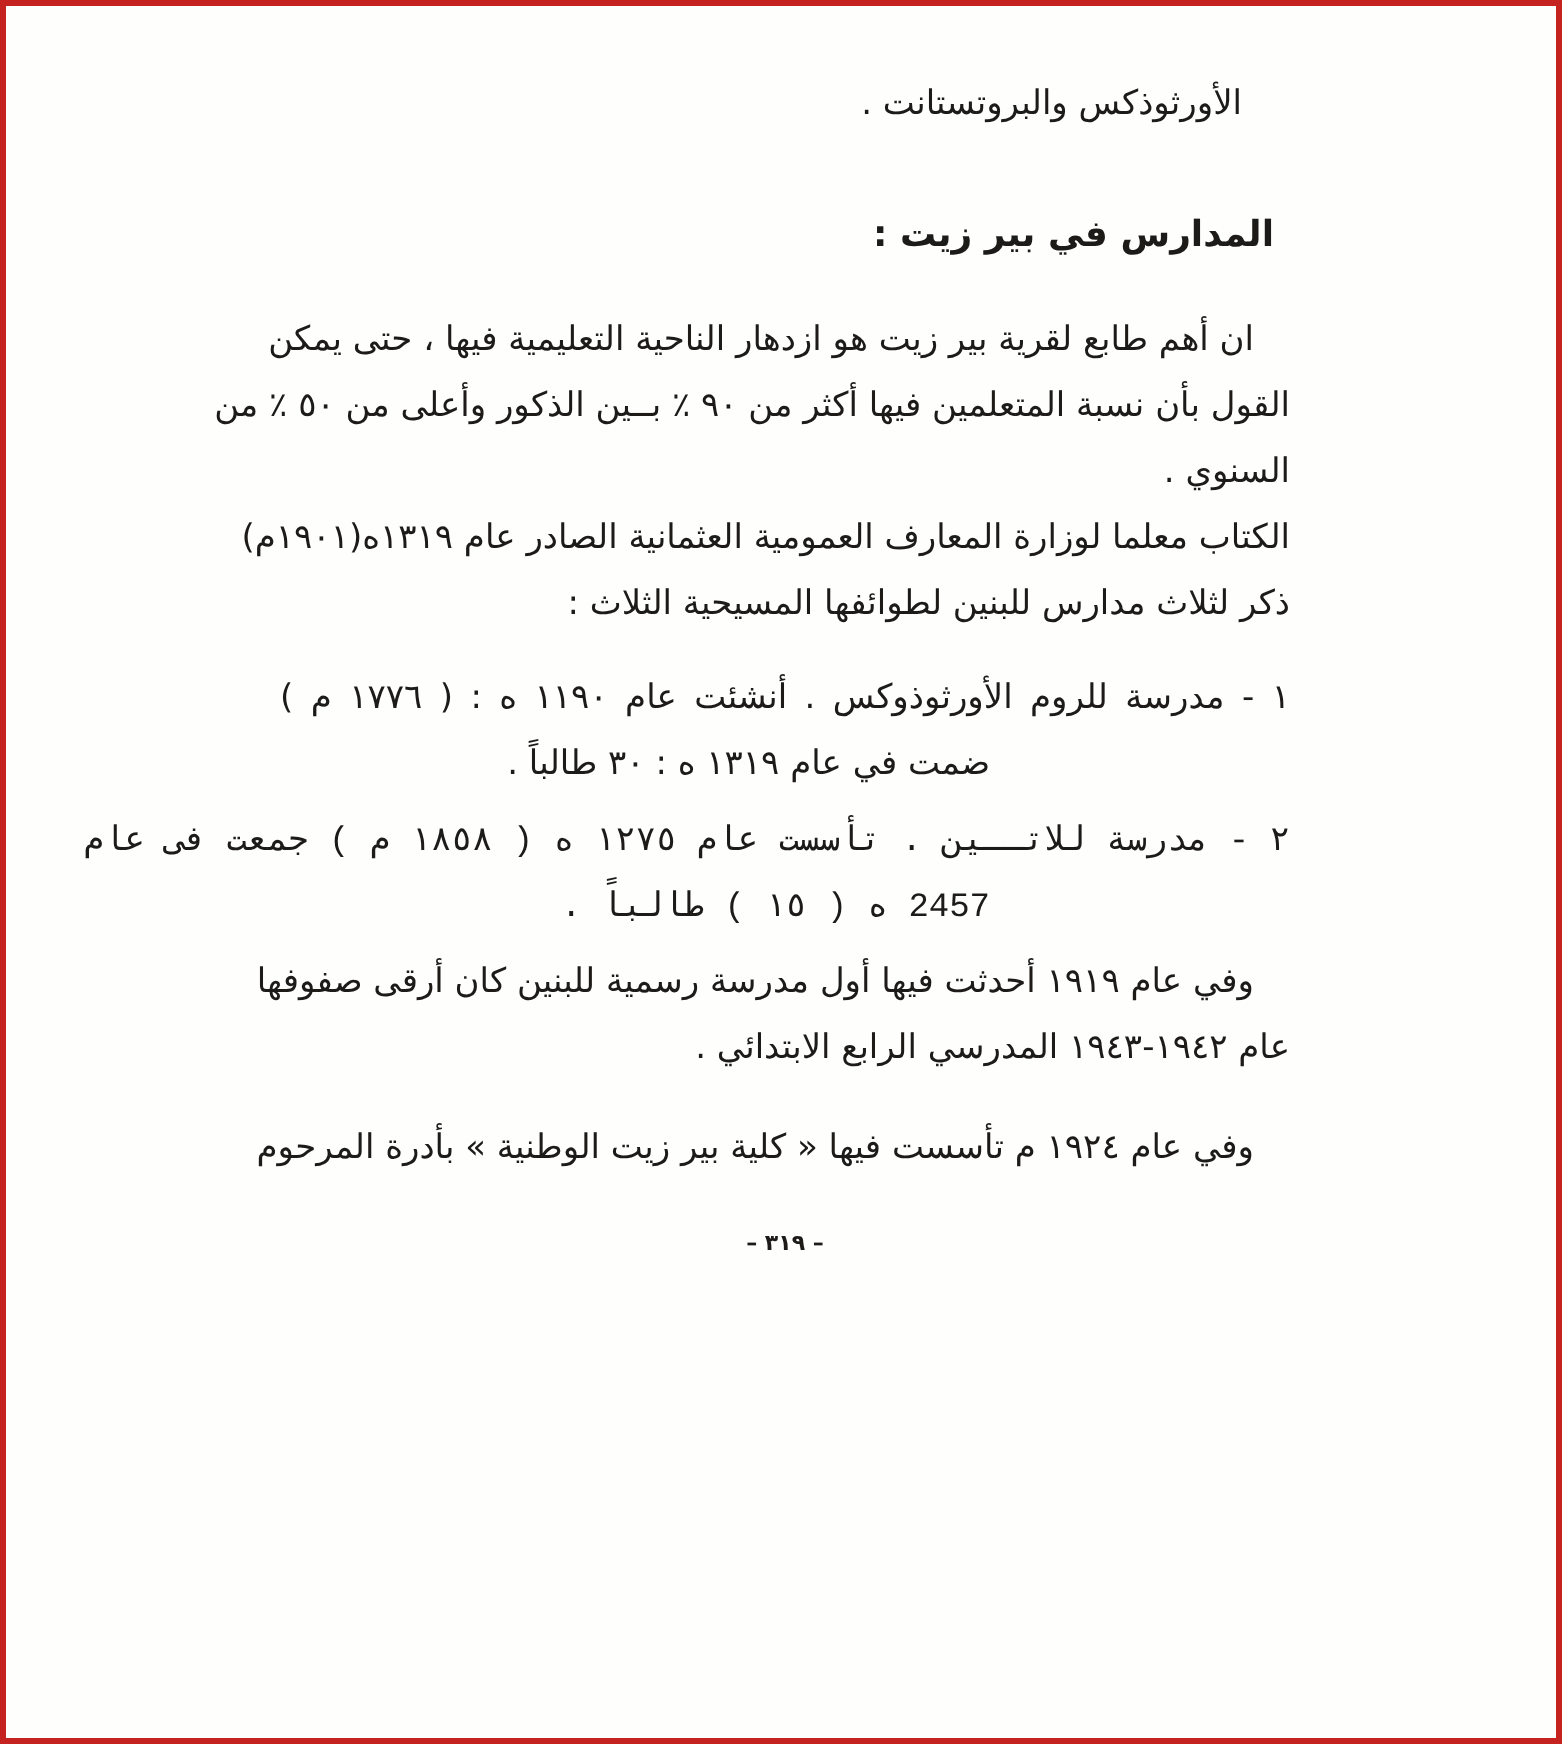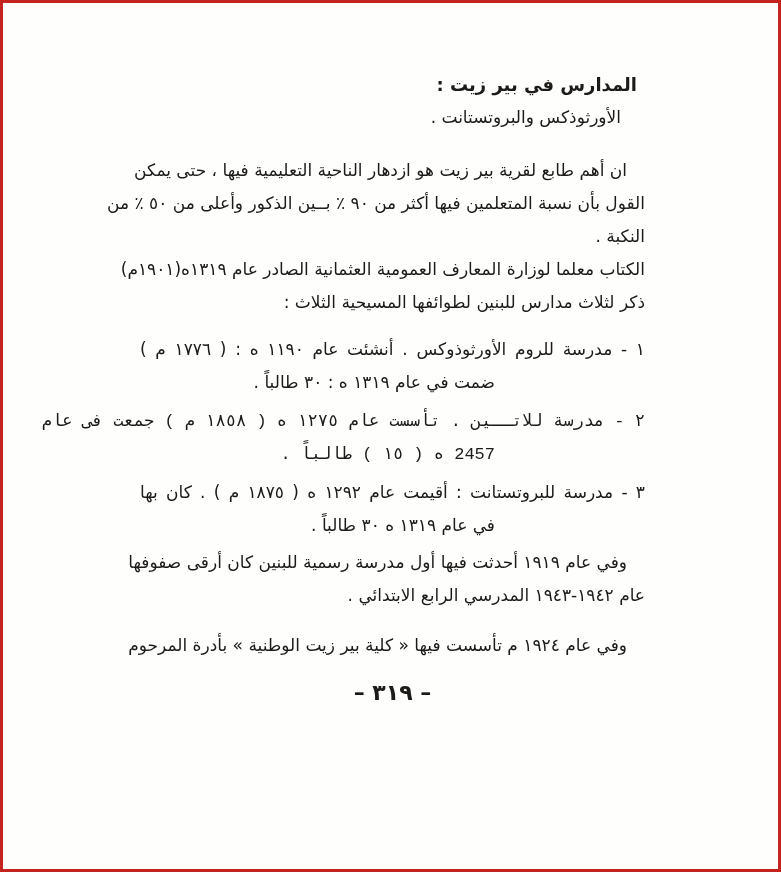--- a/index.html
+++ b/index.html
@@ -47,58 +47,54 @@
   .sp-6{ margin-top:6px;font-family:Liberation Mono, monospace; }
   .sp-5{ margin-top:5px; }
   .sp-4{ margin-top:4px; }
   .sp-8{ margin-top:8px; }
   .sp-7{ margin-top:17px; }
   .page-number{
     margin-top:14px;
     text-align:center;
     text-align-last:center;
     font-weight:bold;
-    font-size:22px;
+    font-size:11px;
   }
 </style>
 </head>
 <body>
 
 <div class="page">
   <div class="text-block" lang="ar" dir="rtl">
 
+    <span class="line ind-cont">الأورثوذكس والبروتستانت .</span>
+
     <span class="line heading ind-sm">المدارس في بير زيت :</span>
-
-    <span class="line ind-cont">الأورثوذكس والبروتستانت .</span>
 
     <div class="sp-h">
       <span class="line just ind">ان أهم طابع لقرية بير زيت هو ازدهار الناحية التعليمية فيها ، حتى يمكن</span>
       <span class="line just">القول بأن نسبة المتعلمين فيها أكثر من ٩٠ ٪ بــين الذكور وأعلى من ٥٠ ٪ من</span>
-      <span class="line">النكبة .</span>
+      <span class="line">السنوي .</span>
     </div>
 
     <div class="sp-0">
       <span class="line just">الكتاب معلما لوزارة المعارف العمومية العثمانية الصادر عام ١٣١٩ه(١٩٠١م)</span>
       <span class="line">ذكر لثلاث مدارس للبنين لطوائفها المسيحية الثلاث :</span>
     </div>
 
     <div class="sp-14">
       <span class="line just">١ - مدرسة للروم الأورثوذوكس . أنشئت عام ١١٩٠ ه : ( ١٧٧٦ م )</span>
       <span class="line hang">ضمت في عام ١٣١٩ ه : ٣٠ طالباً .</span>
     </div>
 
     <div class="sp-6">
       <span class="line just">٢ - مدرسة للاتــين . تأسست عام ١٢٧٥ ه ( ١٨٥٨ م ) جمعت فى عام</span>
       <span class="line hang">2457 ه ( ١٥ ) طالباً .</span>
     </div>
 
-    <div class="sp-5">
-      <span class="line just">٣ - مدرسة للبروتستانت : أقيمت عام ١٢٩٢ ه ( ١٨٧٥ م ) . كان بها</span>
-      <span class="line hang">في عام ١٣١٩ ه ٣٠ طالباً .</span>
-    </div>
 
     <div class="sp-4">
       <span class="line just ind">وفي عام ١٩١٩  أحدثت فيها أول مدرسة رسمية للبنين كان  أرقى صفوفها</span>
       <span class="line">عام ١٩٤٢-١٩٤٣ المدرسي الرابع  الابتدائي .</span>
     </div>
 
 
     <div class="sp-7">
       <span class="line just ind">وفي عام ١٩٢٤ م تأسست فيها « كلية بير زيت الوطنية » بأدرة المرحوم</span>
     </div>

